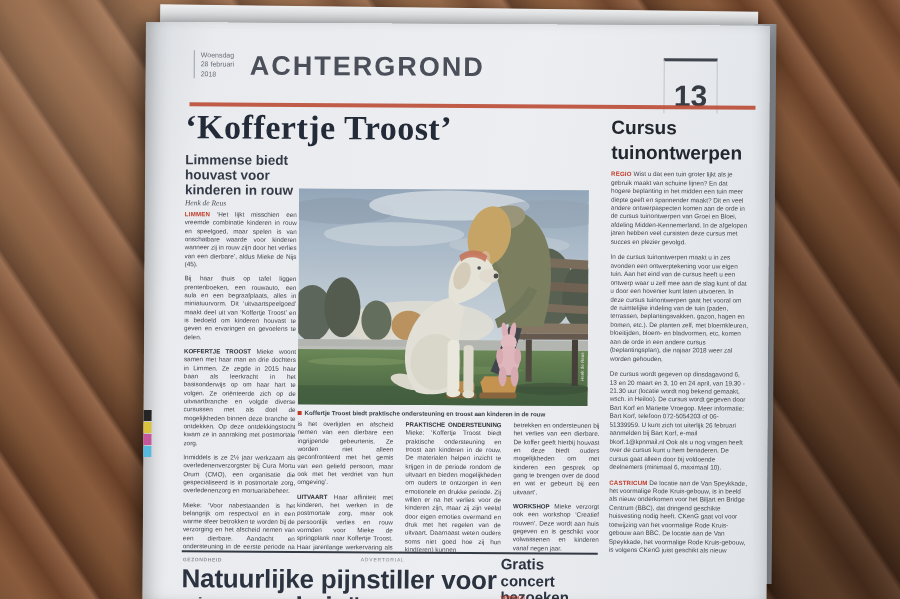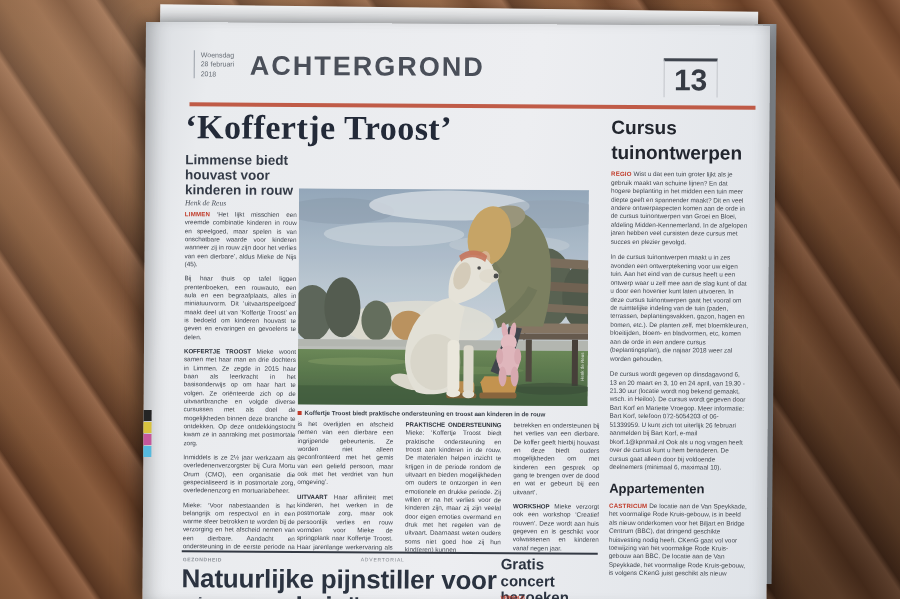--- a/index.html
+++ b/index.html
@@ -26,21 +26,21 @@
     box-shadow:0 8px 28px rgba(0,0,0,0.5), -6px 0 14px rgba(0,0,0,0.25);}
   .paper::before{content:"";position:absolute;inset:0;pointer-events:none;
     box-shadow:inset 16px 0 20px -12px rgba(0,0,0,0.30), inset -12px 0 16px -10px rgba(0,0,0,0.18);}
   
   .datebox{left:48px;top:28px;border-left:1px solid #9aa0a8;padding-left:6px;
     font-size:7px;line-height:1.35;color:#666c74;}
   .section-title{left:104px;top:28px;font-size:27px;font-weight:800;
     letter-spacing:2px;color:#4a4f59;}
   .pagenum{left:518px;top:33px;width:52px;text-align:center;
     border-top:3px solid #3f444d;border-left:1px solid #c2c5ca;border-right:1px solid #c2c5ca;
-    padding-top:2px;font-size:30px;font-weight:800;color:#363b44;}
+    padding-top:18px;font-size:30px;font-weight:800;color:#363b44;}
   .red-rule{left:44px;top:80px;width:566px;height:3.5px;background:#bc4e38;opacity:.92;}
   
   .headline{left:40px;top:86px;font-family:"Liberation Serif",serif;
     font-size:34px;font-weight:700;color:#232a38;letter-spacing:.5px;}
   .subhead{left:40px;top:130px;width:120px;font-size:13.5px;font-weight:700;
     line-height:1.12;color:#343b47;}
   .byline{left:40px;top:176px;font-family:"Liberation Serif",serif;
     font-style:italic;font-size:7.5px;color:#4a505a;}
   .bodycol{font-size:6.4px;line-height:1.3;color:#3d424b;text-align:justify;overflow:hidden;}
   .col1{left:40px;top:188px;width:112px;height:340px;}
@@ -212,21 +212,20 @@
     <p class="bp"><span>betrekken en ondersteunen bij het verlies van een dierbare. De koffer geeft hierbij houvast en deze biedt ouders mogelijkheden om met kinderen een gesprek op gang te brengen over de dood en wat er gebeurt bij een uitvaart’.</span></p>
     <p class="bp"><span class="leadb">WORKSHOP</span> <span>Mieke verzorgt ook een workshop ‘Creatief rouwen’. Deze wordt aan huis gegeven en is geschikt voor volwassenen en kinderen vanaf negen jaar.</span></p>
 
   </div>
 
   <div class="abs sidebar">
     <h3 class="sb-h">Cursus tuinontwerpen</h3>
     <p class="sb-p"><span class="leadr">REGIO</span> <span>Wist u dat een tuin groter lijkt als je gebruik maakt van schuine lijnen? En dat hogere beplanting in het midden een tuin meer diepte geeft en spannender maakt? Dit en veel andere ontwerpaspecten komen aan de orde in de cursus tuinontwerpen van Groei en Bloei, afdeling Midden-Kennemerland. In de afgelopen jaren hebben veel cursisten deze cursus met succes en plezier gevolgd.</span></p>
     <p class="sb-p">In de cursus tuinontwerpen maakt u in zes avonden een ontwerptekening voor uw eigen tuin. Aan het eind van de cursus heeft u een ontwerp waar u zelf mee aan de slag kunt of dat u door een hovenier kunt laten uitvoeren. In deze cursus tuinontwerpen gaat het vooral om de ruimtelijke indeling van de tuin (paden, terrassen, beplantingsvakken, gazon, hagen en bomen, etc.). De planten zelf, met bloemkleuren, bloeitijden, bloem- en bladvormen, etc, komen aan de orde in een andere cursus (beplantingsplan), die najaar 2018 weer zal worden gehouden.</p>
     <p class="sb-p">De cursus wordt gegeven op dinsdagavond 6, 13 en 20 maart en 3, 10 en 24 april, van 19.30 - 21.30 uur (locatie wordt nog bekend gemaakt, wsch. in Heiloo). De cursus wordt gegeven door Bart Korf en Mariette Vroegop. Meer informatie: Bart Korf, telefoon 072-5054203 of 06-51339959. U kunt zich tot uiterlijk 26 februari aanmelden bij Bart Korf, e-mail bkorf.1@kpnmail.nl Ook als u nog vragen heeft over de cursus kunt u hem benaderen. De cursus gaat alleen door bij voldoende deelnemers (minimaal 6, maximaal 10).</p>
-    <h3 class="sb-h2">Appartementen</h3>
     <p class="sb-p"><span class="leadr">CASTRICUM</span> <span>De locatie aan de Van Speykkade, het voormalige Rode Kruis-gebouw, is in beeld als nieuw onderkomen voor het Biljart en Bridge Centrum (BBC), dat dringend geschikte huisvesting nodig heeft. CKenG gaat vol voor toewijzing van het voormalige Rode Kruis-gebouw aan BBC. De locatie aan de Van Speykkade, het voormalige Rode Kruis-gebouw, is volgens CKenG juist geschikt als nieuw</span></p>
   </div>
 
   <div class="abs divider"></div>
   <div class="abs kicker">GEZONDHEID</div>
   <div class="abs advertorial">ADVERTORIAL</div>
   <div class="abs big-head">
     <div>Natuurlijke pijnstiller voor</div>
     <div>stramme knieën en schijven</div>
   </div>

